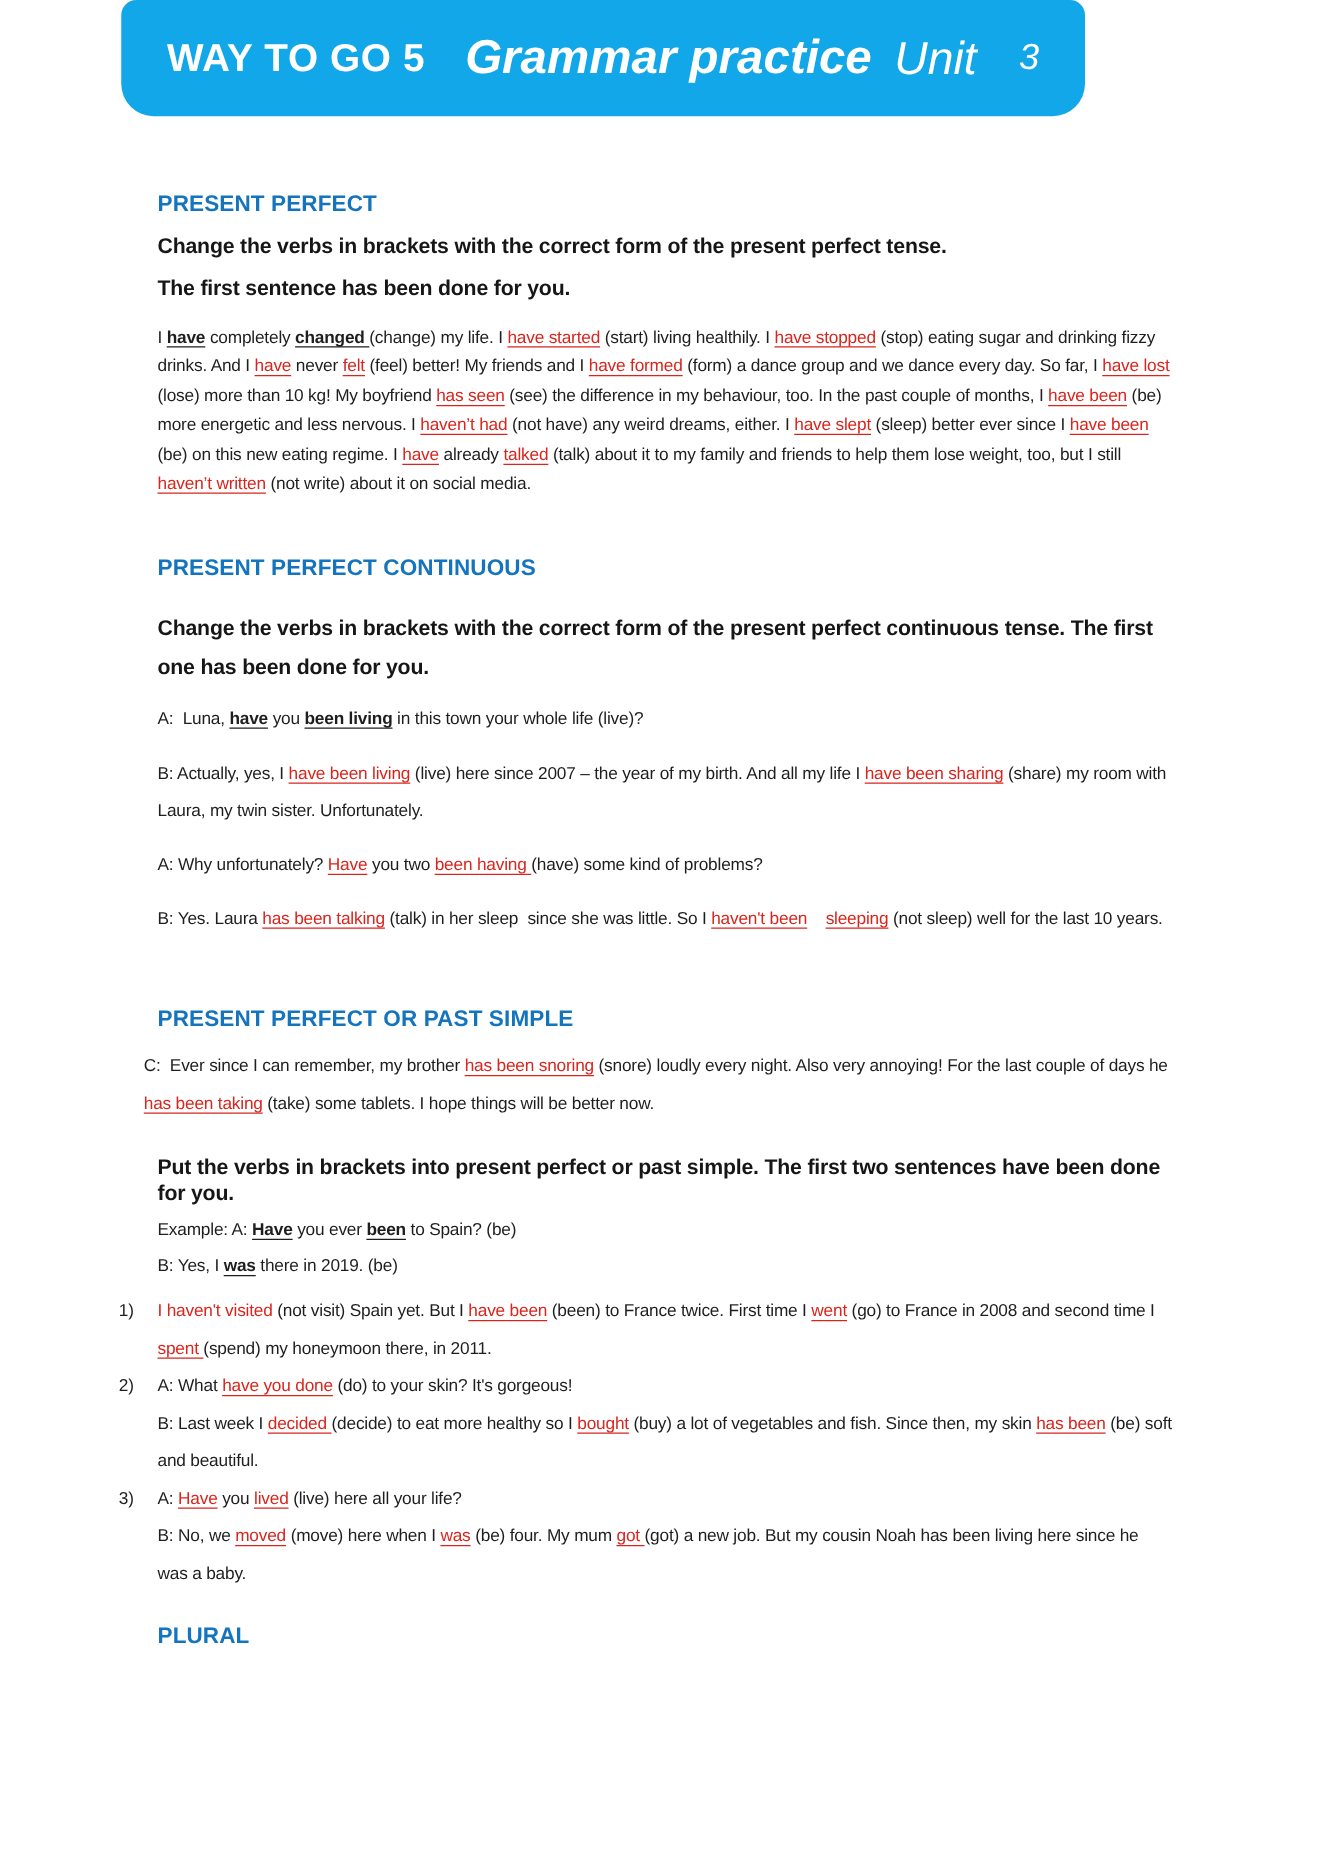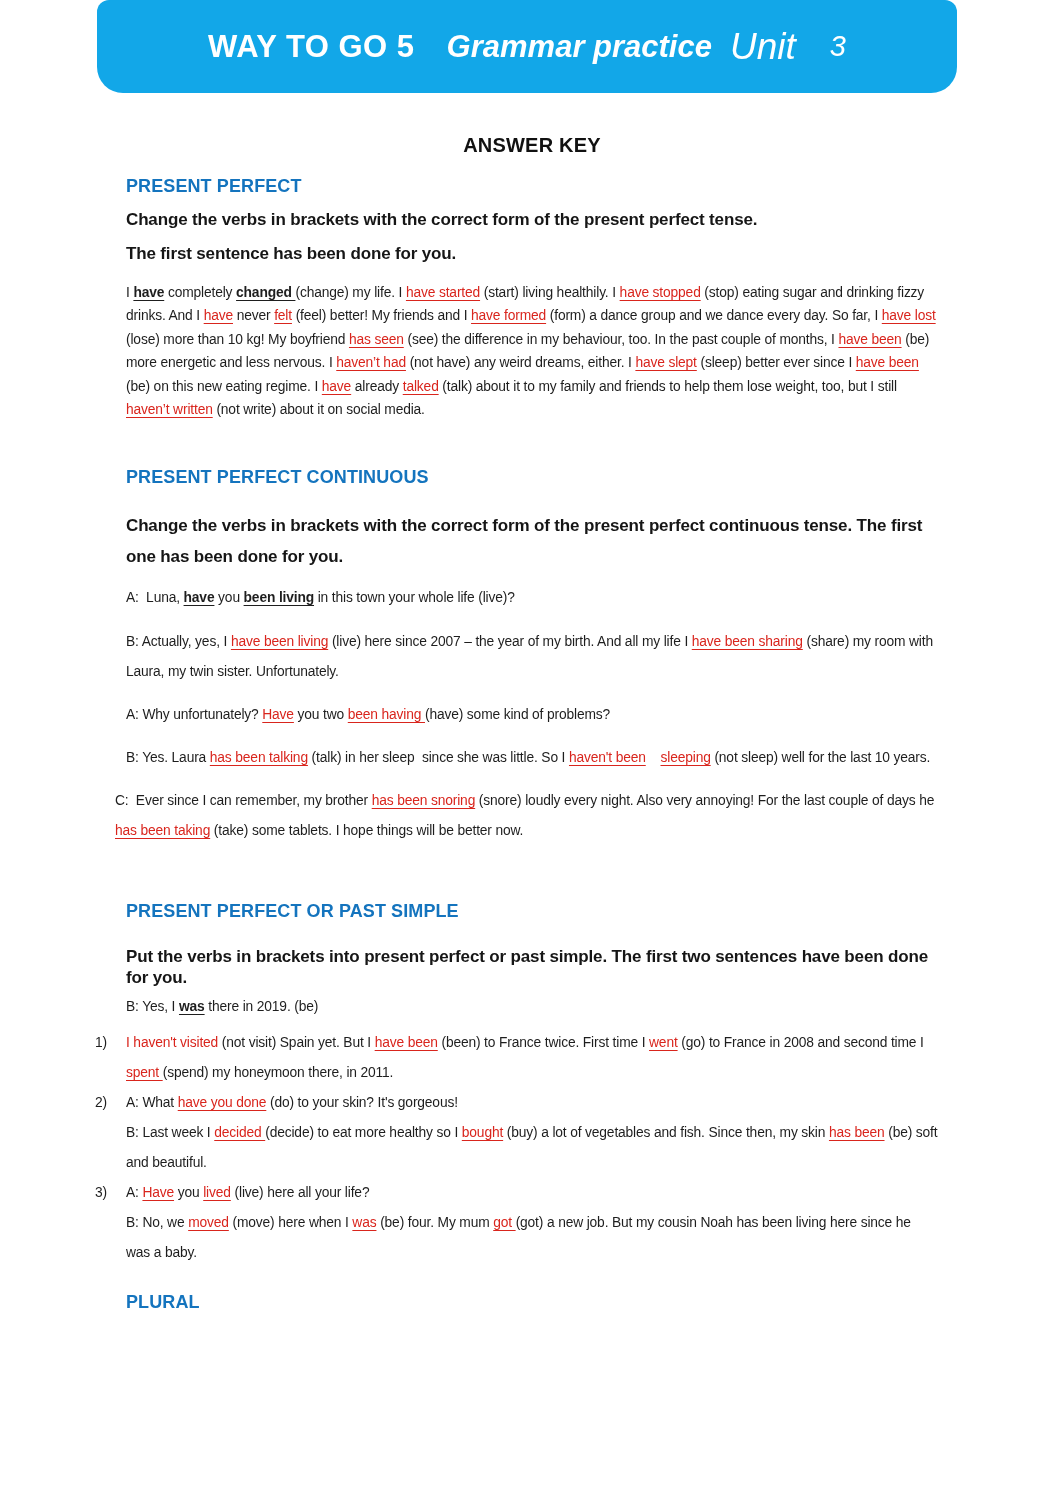--- a/index.html
+++ b/index.html
@@ -6,28 +6,28 @@
   .page{
     position:relative;
     width:1058px;height:1497px;
     background:#ffffff;
     font-family:"Liberation Sans", sans-serif;
     color:#1e1e1e;
     overflow:hidden;
   }
   
   .banner{
-    position:absolute;left:97px;top:0;width:860px;height:93px;
+    position:absolute;left:97px;top:0;width:771px;height:93px;
     background:var(--banner-bg,#12a7e8);
     border-radius:12px 12px 26px 26px;
     display:flex;align-items:center;justify-content:center;
     color:#ffffff;white-space:nowrap;
   }
   .banner .t1{font-size:31px;font-weight:700;letter-spacing:.5px;}
-  .banner .t2{font-size:31px;font-weight:700;font-style:italic;margin-left:32px;}
+  .banner .t2{font-size:38px;font-weight:700;font-style:italic;margin-left:32px;}
   .banner .t3{font-size:37px;font-style:italic;font-weight:400;margin-left:18px;}
   .banner .t4{font-size:29px;font-style:italic;font-weight:400;margin-left:34px;}
   
   .content{
     position:absolute;left:126px;top:134px;width:812px;
     font-size:13.8px;letter-spacing:-0.15px;line-height:21px;
   }
   .blk{margin:0;}
   .title{
     text-align:center;font-size:20px;font-weight:700;letter-spacing:.2px;
@@ -62,34 +62,34 @@
 <div class="page">
 
   <header class="banner">
     <span class="t1">WAY TO GO 5</span>
     <span class="t2">Grammar practice</span>
     <span class="t3">Unit</span>
     <span class="t4">3</span>
   </header>
 
   <main class="content" id="content">
-      <div class="blk title ">ANSWER KEY</div>
       <div class="blk heading mt20">PRESENT PERFECT</div>
       <div class="blk bold-ins mt13">Change the verbs in brackets with the correct form of the present perfect tense.</div>
       <div class="blk bold-ins mt13">The first sentence has been done for you.</div>
       <div class="blk para tight mt17"><span>I </span><span class="rs-b rs-u">have</span><span> completely </span><span class="rs-b rs-u">changed </span><span>(change) my life. I </span><span class="rs-r rs-u">have started</span><span> (start) living healthily. I </span><span class="rs-r rs-u">have stopped</span><span> (stop) eating sugar and drinking fizzy drinks. And I </span><span class="rs-r rs-u">have</span><span> never </span><span class="rs-r rs-u">felt</span><span> (feel) better! My friends and I </span><span class="rs-r rs-u">have formed</span><span> (form) a dance group and we dance every day. So far, I </span><span class="rs-r rs-u">have lost</span><span> (lose) more than 10 kg! My boyfriend </span><span class="rs-r rs-u">has seen</span><span> (see) the difference in my behaviour, too. In the past couple of months, I </span><span class="rs-r rs-u">have been</span><span> (be) more energetic and less nervous. I </span><span class="rs-r rs-u">haven’t had</span><span> (not have) any weird dreams, either. I </span><span class="rs-r rs-u">have slept</span><span> (sleep) better ever since I </span><span class="rs-r rs-u">have been</span><span> (be) on this new eating regime. I </span><span class="rs-r rs-u">have</span><span> already </span><span class="rs-r rs-u">talked</span><span> (talk) about it to my family and friends to help them lose weight, too, but I still </span><span class="rs-r rs-u">haven’t written</span><span> (not write) about it on social media.</span></div>
       <div class="blk heading mt47">PRESENT PERFECT CONTINUOUS</div>
       <div class="blk bold-ins mt23 loose2">Change the verbs in brackets with the correct form of the present perfect continuous tense. The first one has been done for you.</div>
       <div class="blk para loose mt11"><span>A:  Luna, </span><span class="rs-b rs-u">have</span><span> you </span><span class="rs-b rs-u">been living</span><span> in this town your whole life (live)?</span></div>
       <div class="blk para loose mt14"><span>B: Actually, yes, I </span><span class="rs-r rs-u">have been living</span><span> (live) here since 2007 – the year of my birth. And all my life I </span><span class="rs-r rs-u">have been sharing</span><span> (share) my room with Laura, my twin sister. Unfortunately.</span></div>
       <div class="blk para loose mt13"><span>A: Why unfortunately? </span><span class="rs-r rs-u">Have</span><span> you two </span><span class="rs-r rs-u">been having </span><span>(have) some kind of problems?</span></div>
       <div class="blk para loose mt13"><span>B: Yes. Laura </span><span class="rs-r rs-u">has been talking</span><span> (talk) in her sleep  since she was little. So I </span><span class="rs-r rs-u">haven't been</span><span>    </span><span class="rs-r rs-u">sleeping</span><span> (not sleep) well for the last 10 years.</span></div>
+      <div class="blk heading mt56">PRESENT PERFECT OR PAST SIMPLE</div>
       <div class="blk para loose outdent mt13"><span>C:  Ever since I can remember, my brother </span><span class="rs-r rs-u">has been snoring</span><span> (snore) loudly every night. Also very annoying! For the last couple of days he </span><span class="rs-r rs-u">has been taking</span><span> (take) some tablets. I hope things will be better now.</span></div>
-      <div class="blk heading mt56">PRESENT PERFECT OR PAST SIMPLE</div>
       <div class="blk bold-ins mt25">Put the verbs in brackets into present perfect or past simple. The first two sentences have been done for you.</div>
+      <div class="blk para mt8"><span>Example: A: </span><span class="rs-b rs-u">Have</span><span> you ever </span><span class="rs-b rs-u">been</span><span> to Spain? (be)</span></div>
       <div class="blk para mt8"><span>B: Yes, I </span><span class="rs-b rs-u">was</span><span> there in 2019. (be)</span></div>
       <div class="blk numbered mt11">
         <span class="num">1)</span>
         <div class="body"><span class="rs-r">I haven't visited</span><span> (not visit) Spain yet. But I </span><span class="rs-r rs-u">have been</span><span> (been) to France twice. First time I </span><span class="rs-r rs-u">went</span><span> (go) to France in 2008 and second time I </span><span class="rs-r rs-u">spent </span><span>(spend) my honeymoon there, in 2011.</span></div>
       </div>
       <div class="blk numbered ">
         <span class="num">2)</span>
         <div class="body"><span>A: What </span><span class="rs-r rs-u">have you done</span><span> (do) to your skin? It's gorgeous!
 </span><span>B: Last week I </span><span class="rs-r rs-u">decided </span><span>(decide) to eat more healthy so I </span><span class="rs-r rs-u">bought</span><span> (buy) a lot of vegetables and fish. Since then, my skin </span><span class="rs-r rs-u">has been</span><span> (be) soft and beautiful.</span></div>
       </div>

